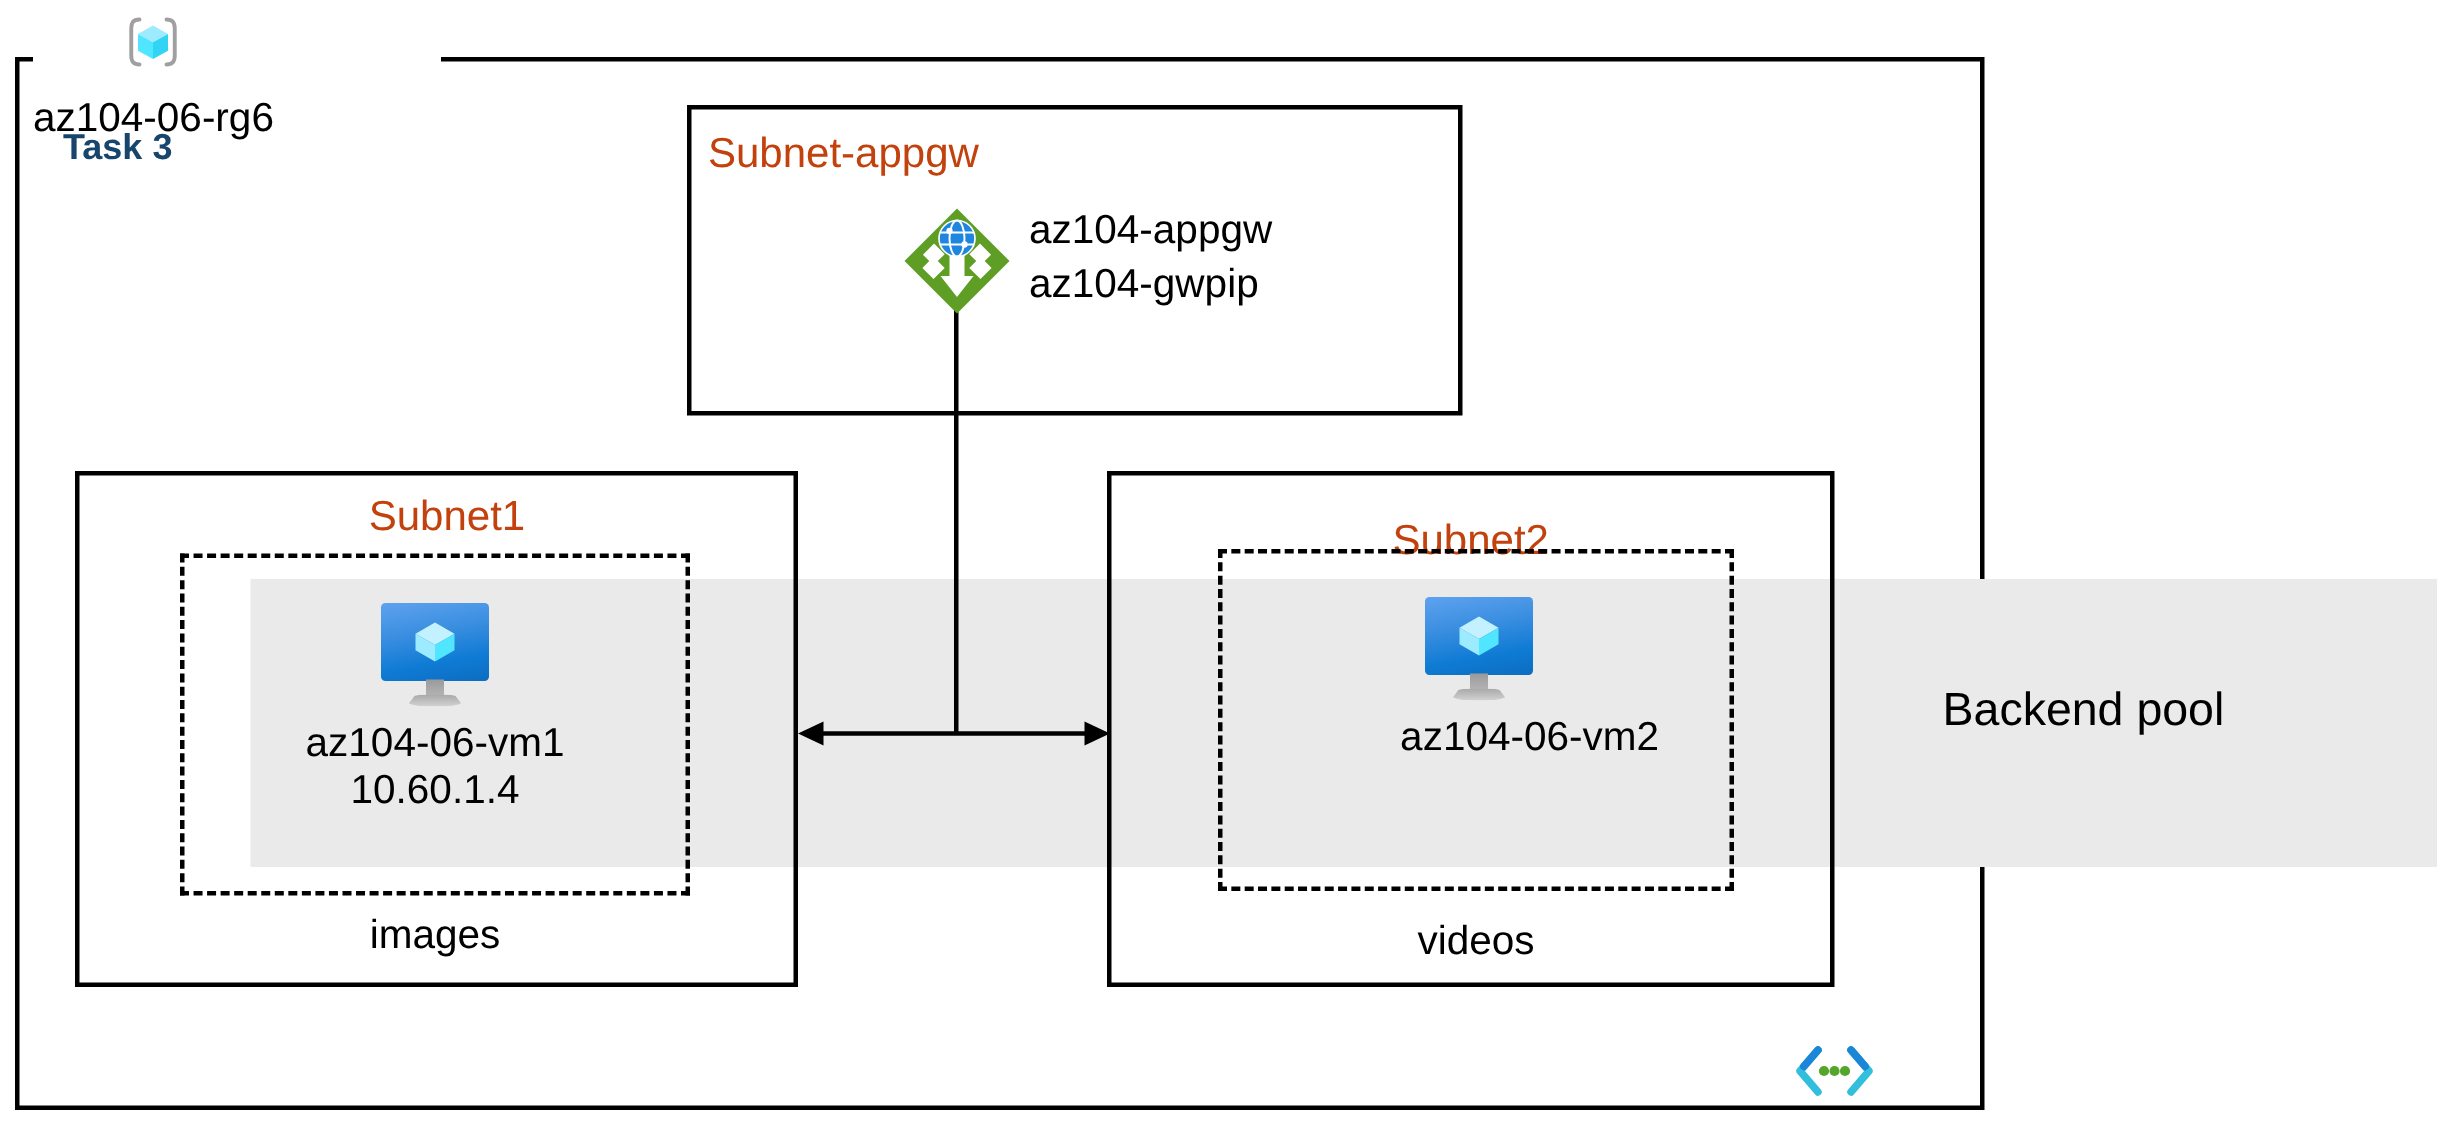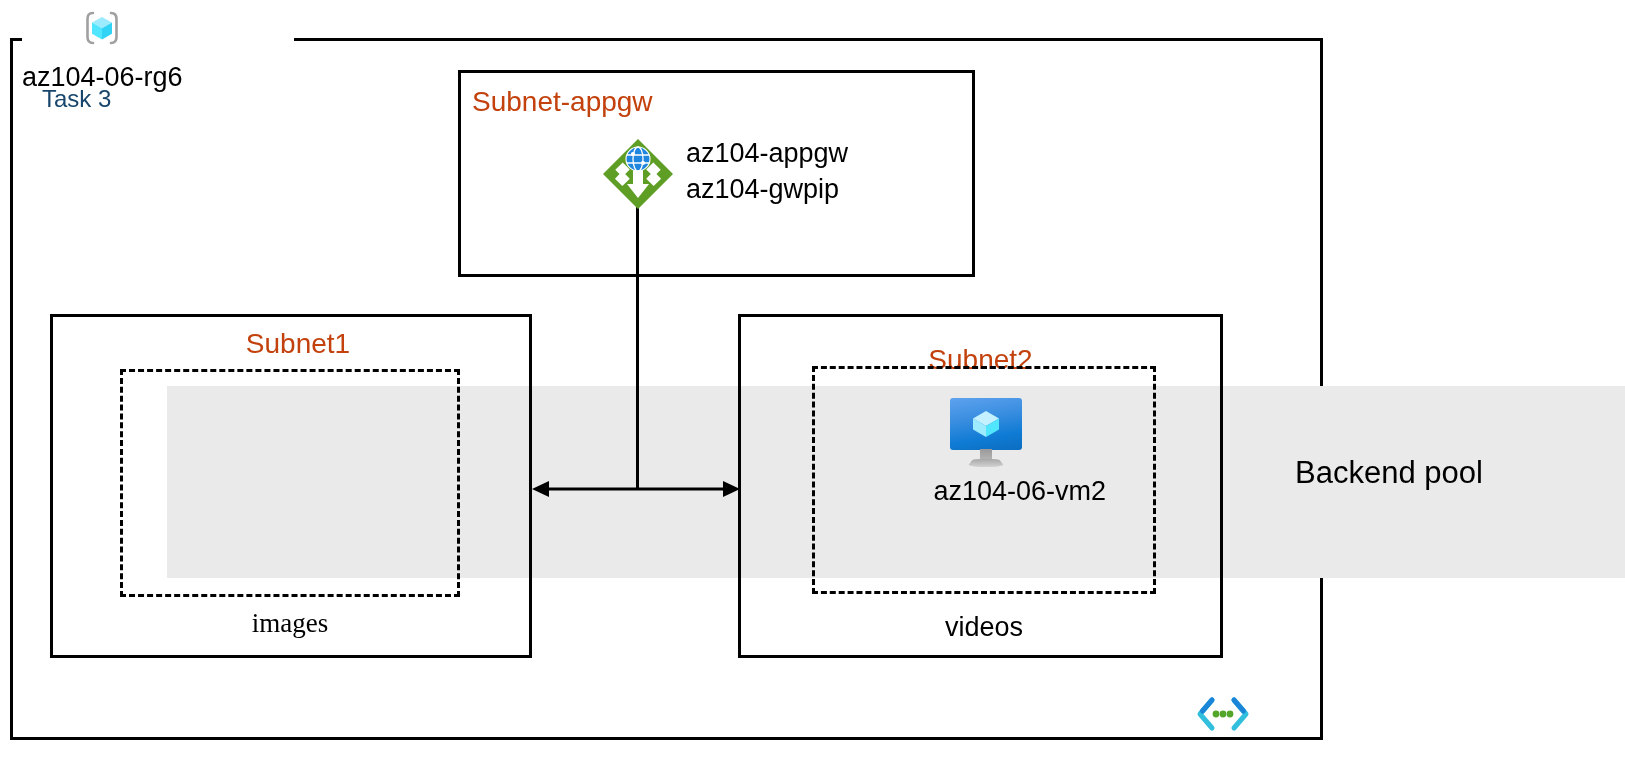--- a/index.html
+++ b/index.html
@@ -57,21 +57,21 @@
     color: #000000;
     white-space: nowrap;
   }
 
   
   #task-label {
     position: absolute;
     left: 42px;
     top: 85px;
     font-size: 24px;
-    font-weight: normal;
+    font-weight: bold;
     color: #17456b;
     z-index: 6;
   }
 
   
   #backend-band {
     position: absolute;
     left: 167px;
     top: 386px;
     width: 1458px;
@@ -125,21 +125,21 @@
   #dashed2 { left: 812px; top: 366px; width: 344px; height: 228px; }
 
   .dashed-caption {
     position: absolute;
     font-size: 27px;
     color: #000000;
     text-align: center;
     z-index: 3;
     white-space: nowrap;
   }
-  #caption1 { left: 120px; top: 608px; width: 340px; font-family: Liberation Serif, serif; }
+  #caption1 { left: 120px; top: 608px; width: 340px; }
   #caption2 { left: 812px; top: 612px; width: 344px; }
 
   
   .vm-node {
     position: absolute;
     z-index: 4;
     text-align: center;
   }
   #vm1-node { left: 168px; top: 402px; width: 244px; }
   #vm2-node { left: 866px; top: 398px; width: 240px; text-align: right; }
@@ -303,20 +303,40 @@
       <div>az104-appgw</div>
       <div>az104-gwpip</div>
     </span>
   </div>
 
   <div id="appgw-vline"></div>
 
   <div id="subnet1-box" class="subnet-box"></div>
   <div id="subnet1-title" class="subnet-title">Subnet1</div>
   <div id="dashed1" class="dashed-box"></div>
+  <div id="vm1-node" class="vm-node">
+    <div class="vm-icon-holder">
+      <span class="vm-icon">
+        <span class="vm-screen"></span>
+        <span class="vm-cube">
+          <svg width="32" height="32" viewBox="0 0 32 32">
+            <polygon points="16,3 29,10.5 16,18 3,10.5" fill="#c3f1ff"></polygon>
+            <polygon points="3,10.5 16,18 16,29 3,21.5" fill="#9cebff"></polygon>
+            <polygon points="29,10.5 16,18 16,29 29,21.5" fill="#50e6ff"></polygon>
+          </svg>
+        </span>
+        <span class="vm-neck"></span>
+        <span class="vm-base"></span>
+      </span>
+    </div>
+    <div class="vm-lines">
+      <div>az104-06-vm1</div>
+      <div>10.60.1.4</div>
+    </div>
+  </div>
   <div id="caption1" class="dashed-caption">images</div>
 
   <div id="subnet2-box" class="subnet-box"></div>
   <div id="subnet2-title" class="subnet-title">Subnet2</div>
   <div id="dashed2" class="dashed-box"></div>
   <div id="vm2-node" class="vm-node">
     <div class="vm-icon-holder">
       <span class="vm-icon">
         <span class="vm-screen"></span>
         <span class="vm-cube">

